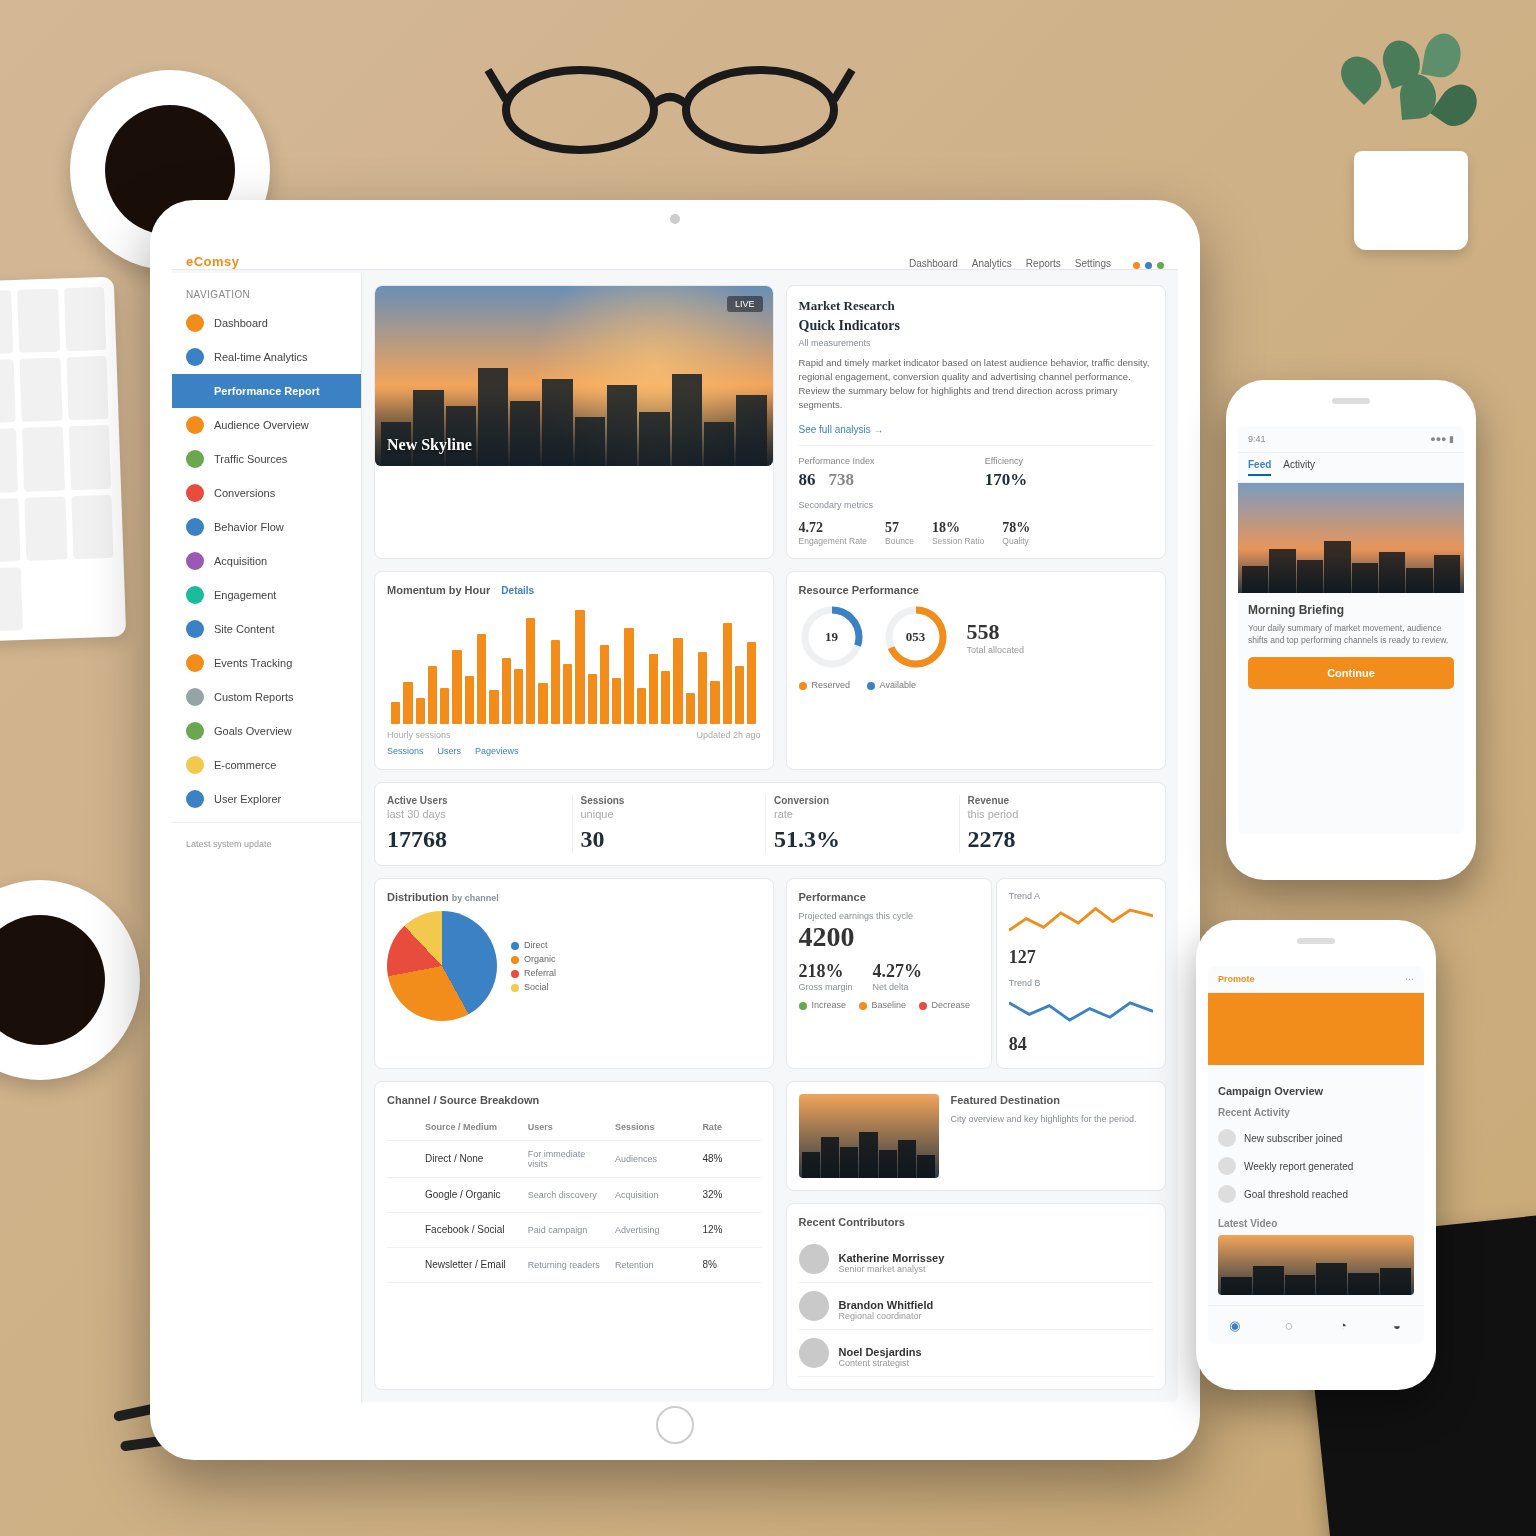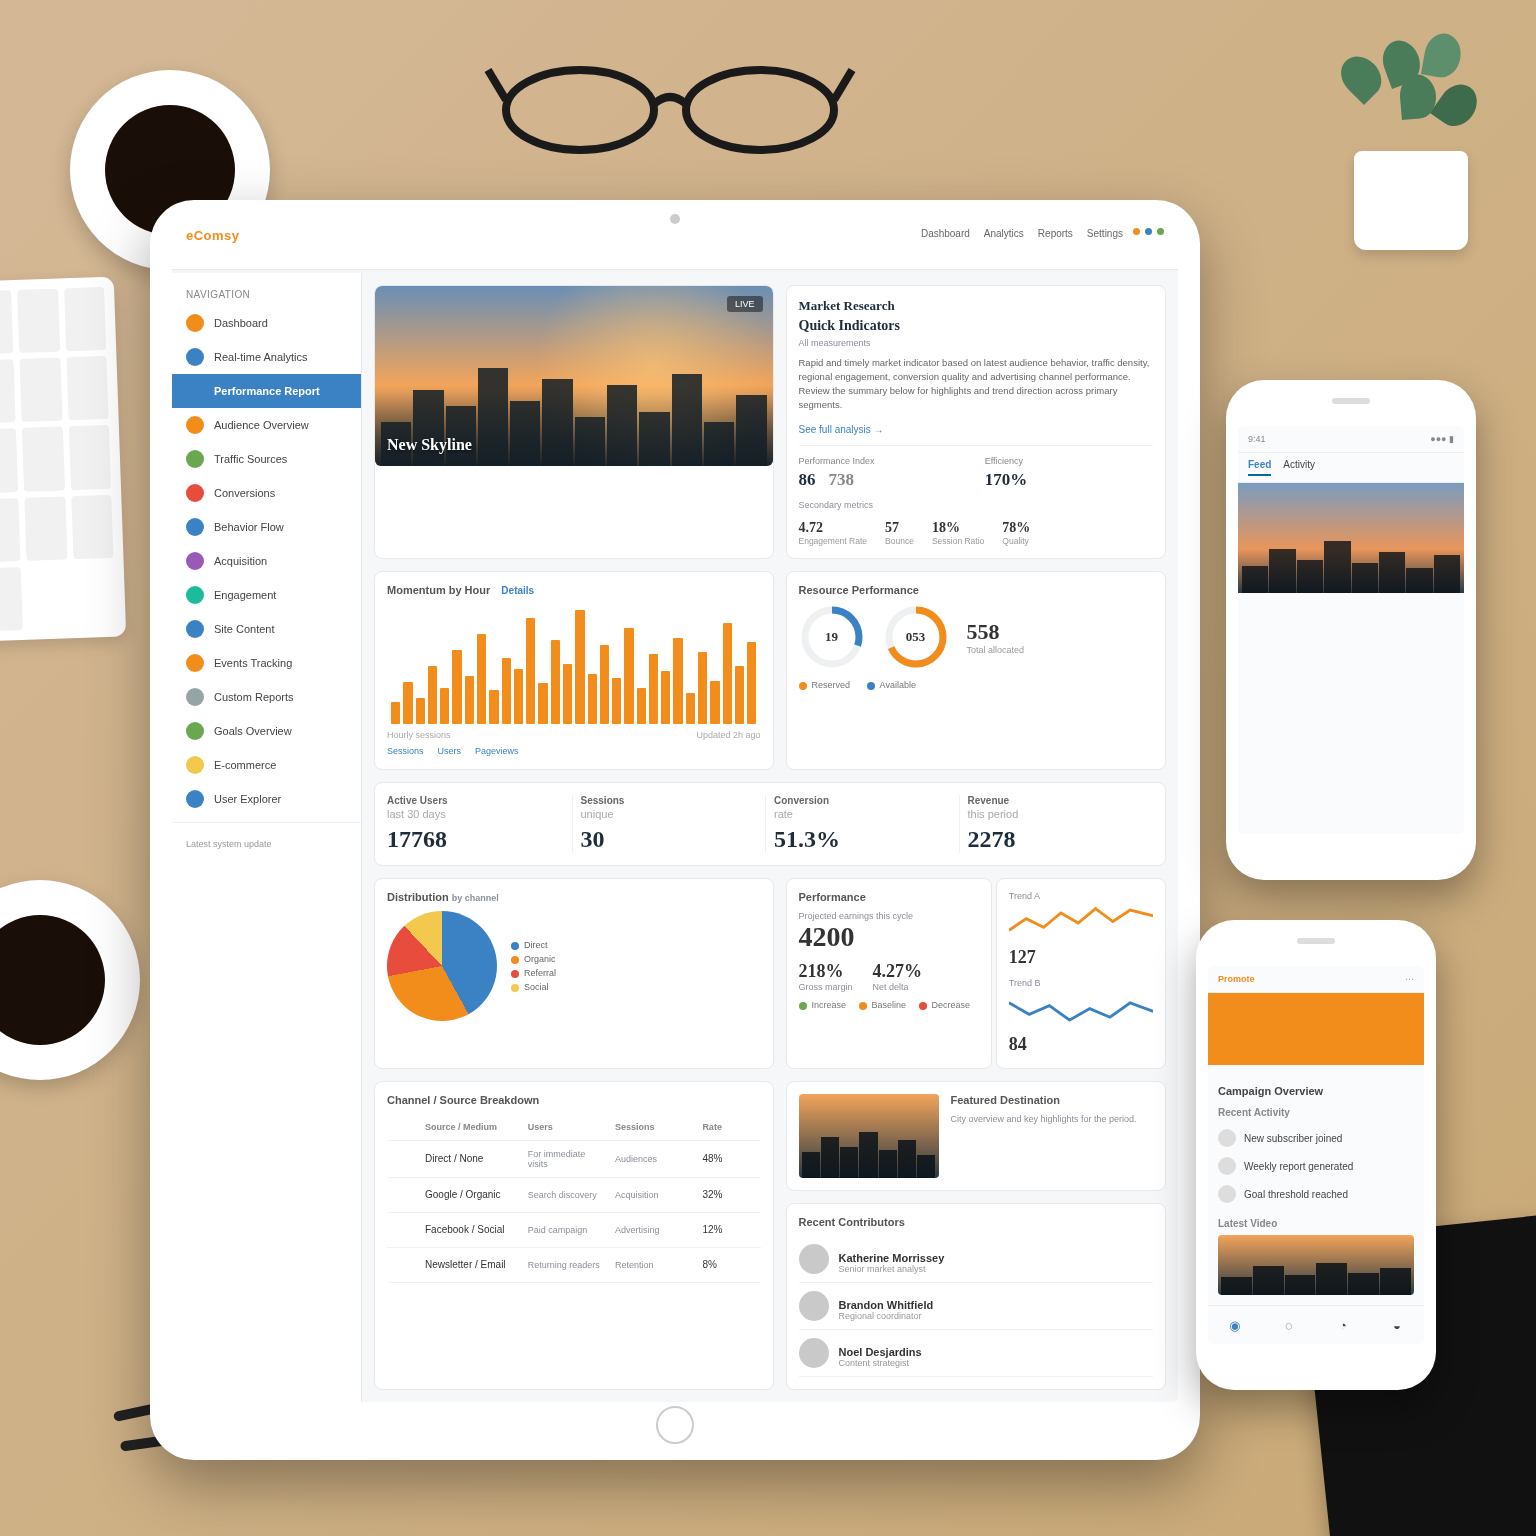--- a/index.html
+++ b/index.html
@@ -51,21 +51,21 @@
   .tablet::before{content:"";position:absolute;top:14px;left:50%;width:10px;height:10px;border-radius:50%;background:#ccc;transform:translateX(-50%);}
   .tablet::after{content:"";position:absolute;bottom:16px;left:50%;width:34px;height:34px;border:2px solid #ccc;border-radius:50%;transform:translateX(-50%);}
   .screen {
     width:100%;height:100%;background:#f6f7f9;border-radius:6px;overflow:hidden;
     display:grid;grid-template-columns:190px 1fr;font-size:11px;color:#333;
   }
 
   
   .topnav {
     grid-column:1 / -1; height:42px;background:#fff;border-bottom:1px solid #e5e7eb;
-    display:flex;align-items:flex-start;padding:0 14px;gap:2px;
+    display:flex;align-items:flex-end;padding:0 14px;gap:14px;
   }
   .brand{font-weight:700;color:#f28c1b;font-size:13px;letter-spacing:.5px;}
   .nav-links{display:flex;gap:14px;margin-left:auto;font-size:10px;color:#666;}
   .nav-links span{cursor:pointer;}
   .nav-dots{margin-left:8px;display:flex;gap:5px;}
   .nav-dots i{width:7px;height:7px;border-radius:50%;background:#ccc;display:block;}
   .nav-dots i.o{background:#f28c1b;} .nav-dots i.b{background:#3b82c4;} .nav-dots i.g{background:#6aa84f;}
 
   
   .sidebar{background:#fff;border-right:1px solid #e5e7eb;padding:10px 0;overflow:hidden;}
@@ -641,20 +641,25 @@
           <i style="height:50%"></i>
           <i style="height:80%"></i>
           <i style="height:60%"></i>
           <i style="height:95%"></i>
           <i style="height:55%"></i>
           <i style="height:75%"></i>
           <i style="height:45%"></i>
           <i style="height:70%"></i>
         </div>
     </div>
+    <div class="p-body">
+      <div style="font-size:12px;font-weight:700;margin-bottom:6px">Morning Briefing</div>
+      <div class="p-desc">Your daily summary of market movement, audience shifts and top performing channels is ready to review.</div>
+      <div class="p-btn">Continue</div>
+    </div>
   </div>
 </div>
 
 <div class="phone phone2">
   <div class="pscreen">
     <div class="p-header">
       <span style="color:#f28c1b;font-weight:700">Promote</span>
         <span>⋯</span>
     </div>
     <div class="p-block-orange"></div>

